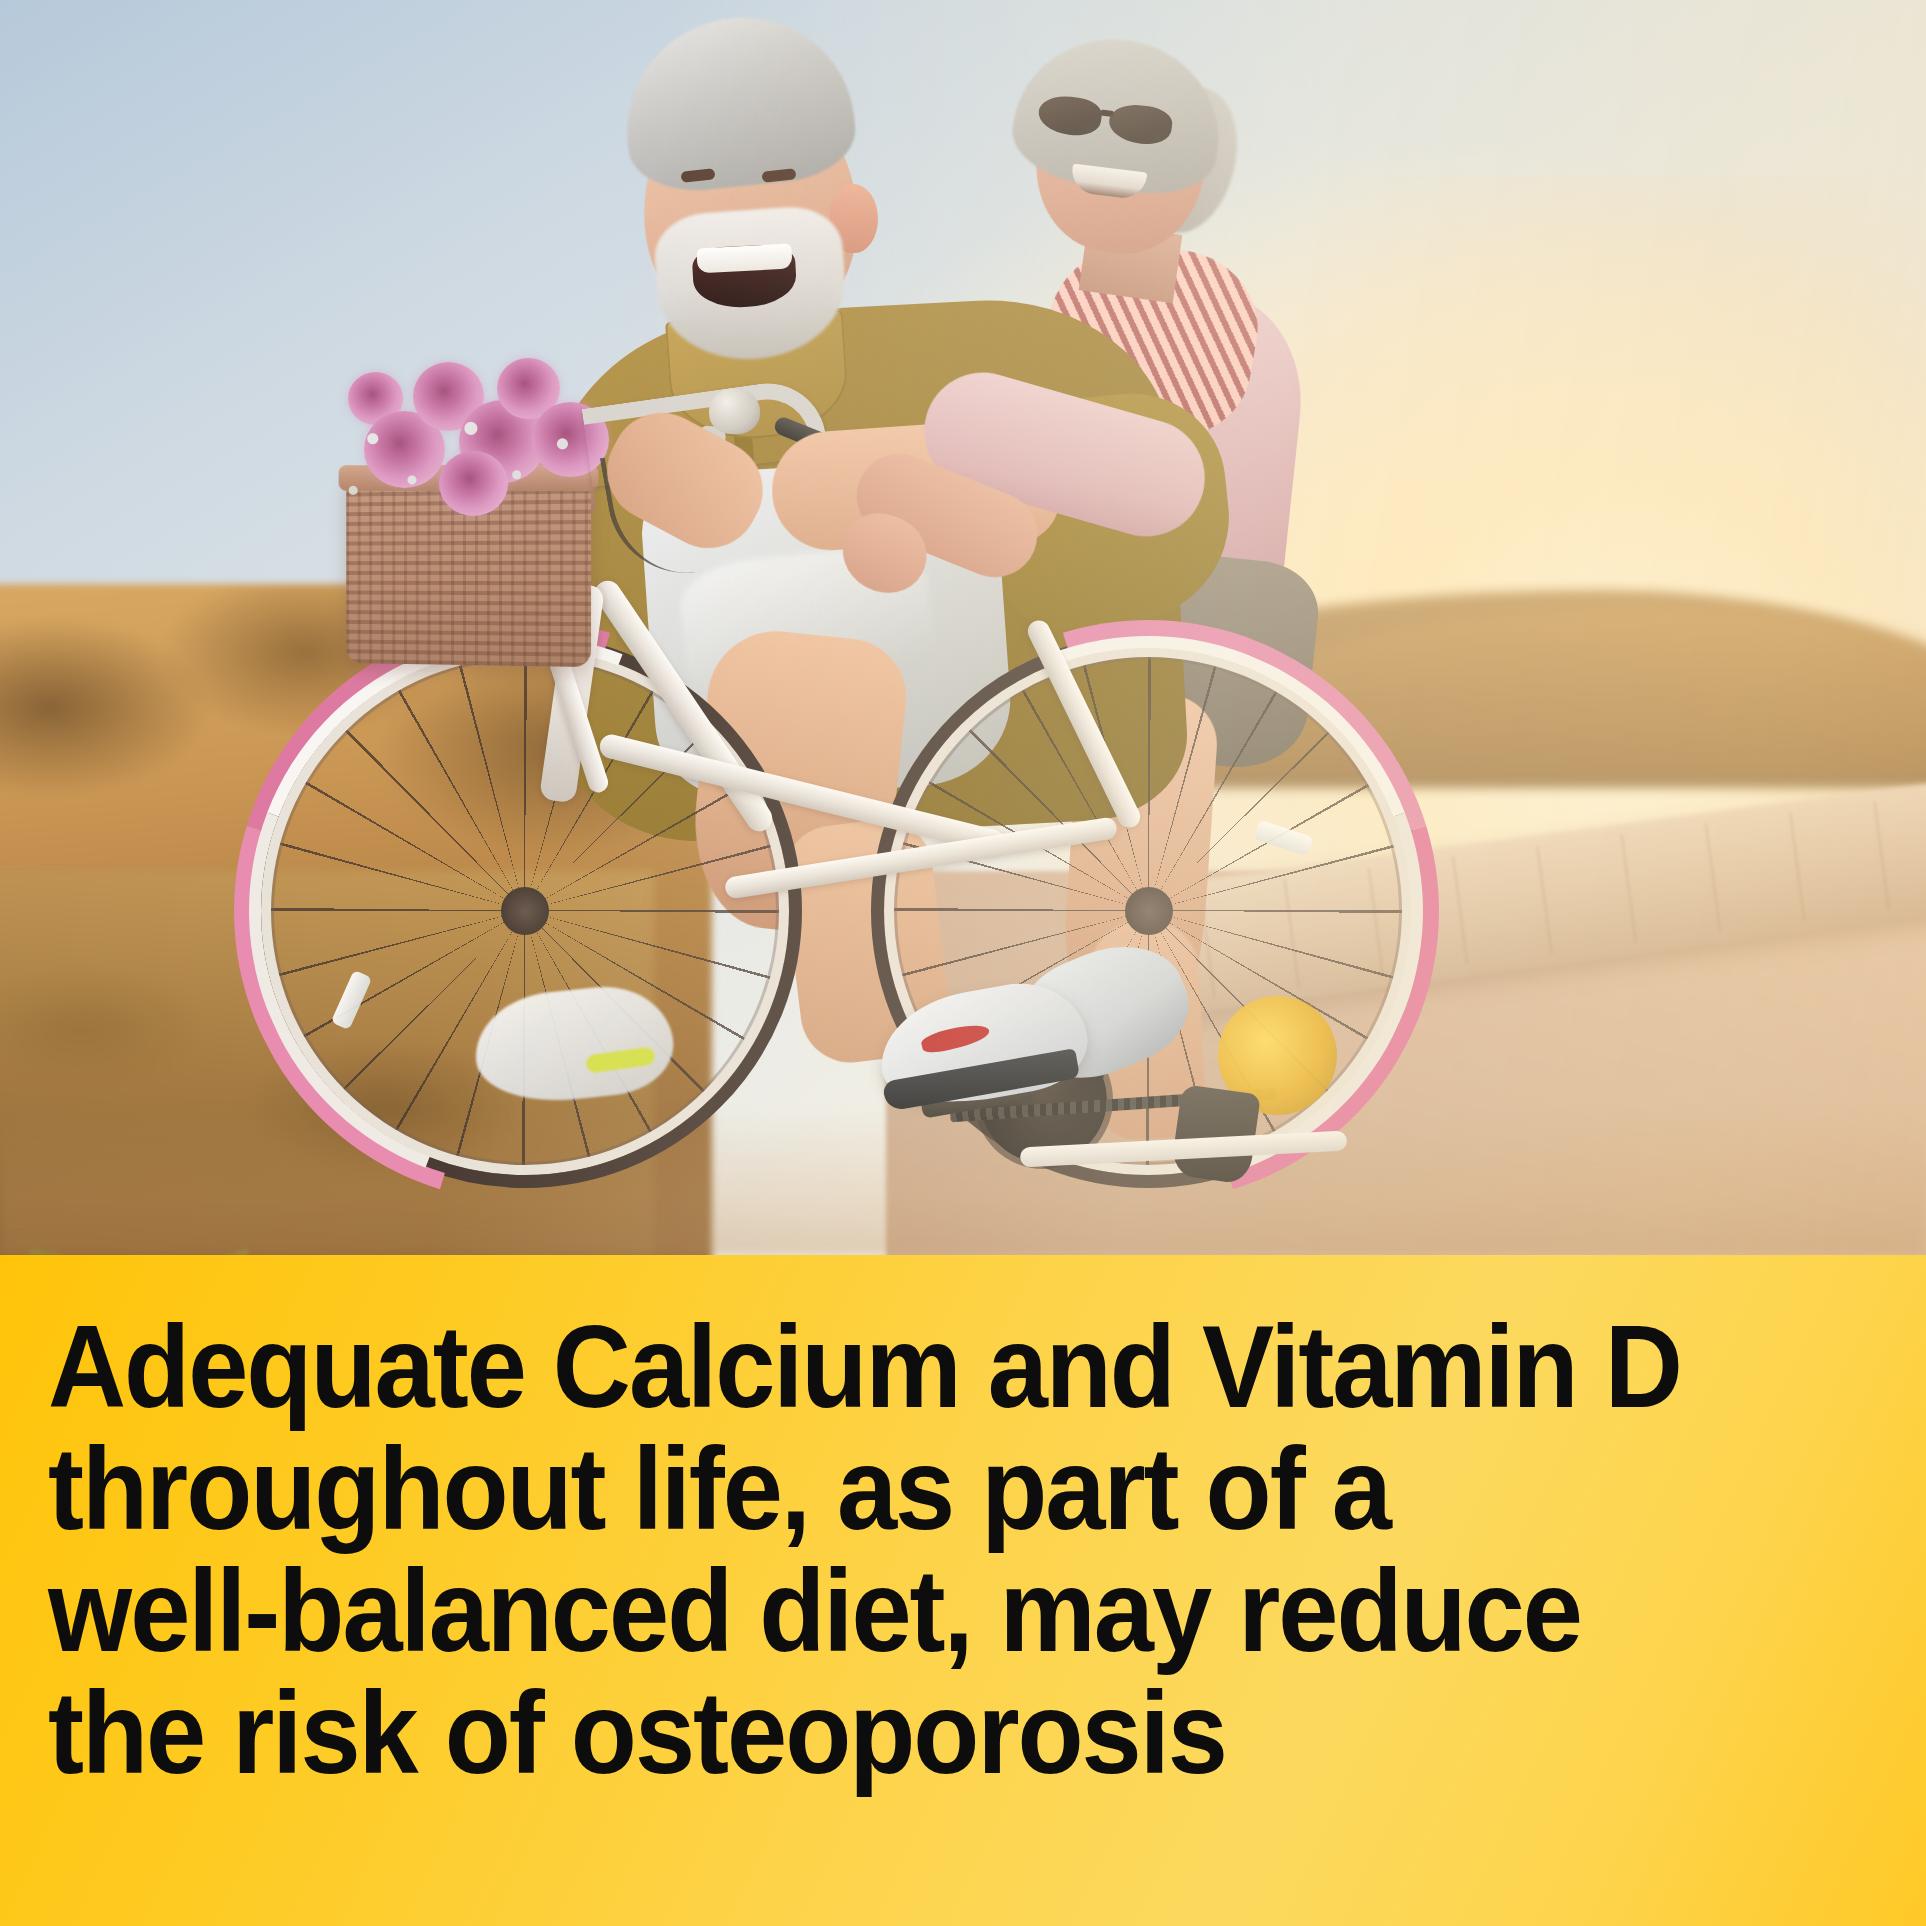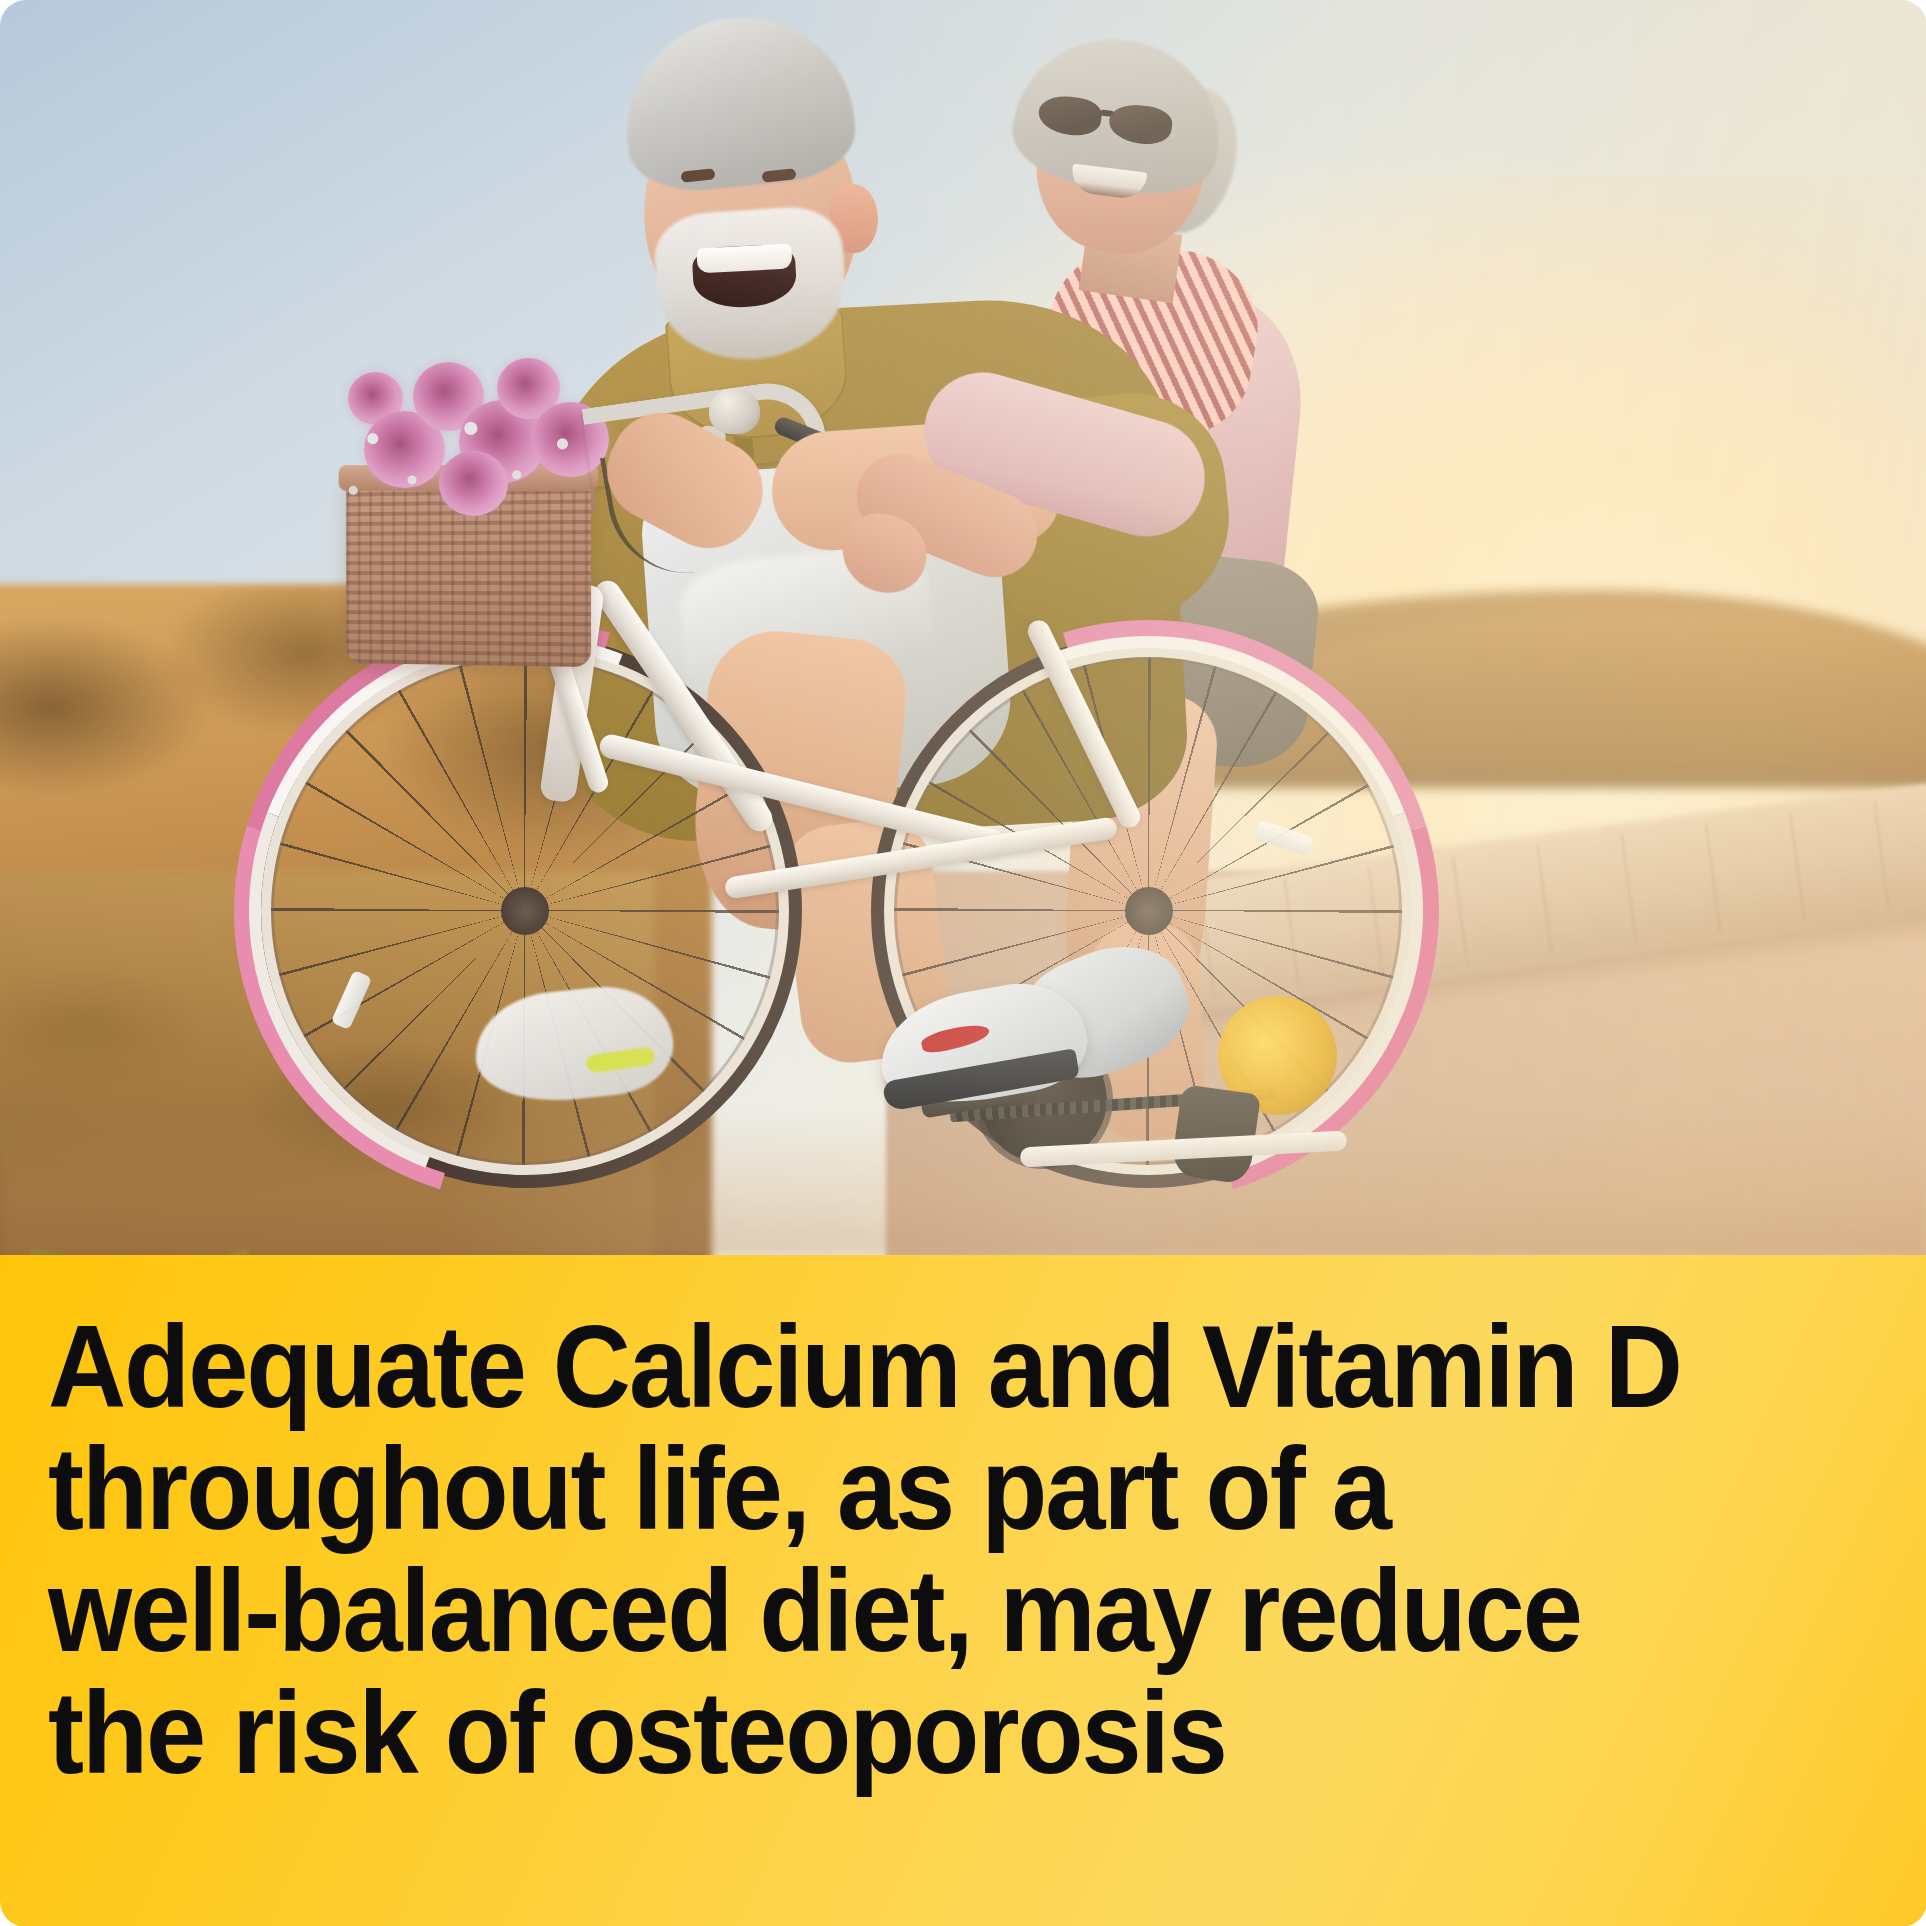--- a/index.html
+++ b/index.html
@@ -8,21 +8,20 @@
     width:1927px; height:1927px;
     background:#ffffff;
     font-family:"Liberation Sans", sans-serif;
     overflow:hidden;
   }
 
   #poster {
     position:relative;
     width:1927px; height:1927px;
     overflow:hidden;
-    border-radius:26px;
   }
 
   
   #photo {
     position:absolute; left:0; top:0;
     width:1927px; height:1255px;
     overflow:hidden;
   }
 
   

